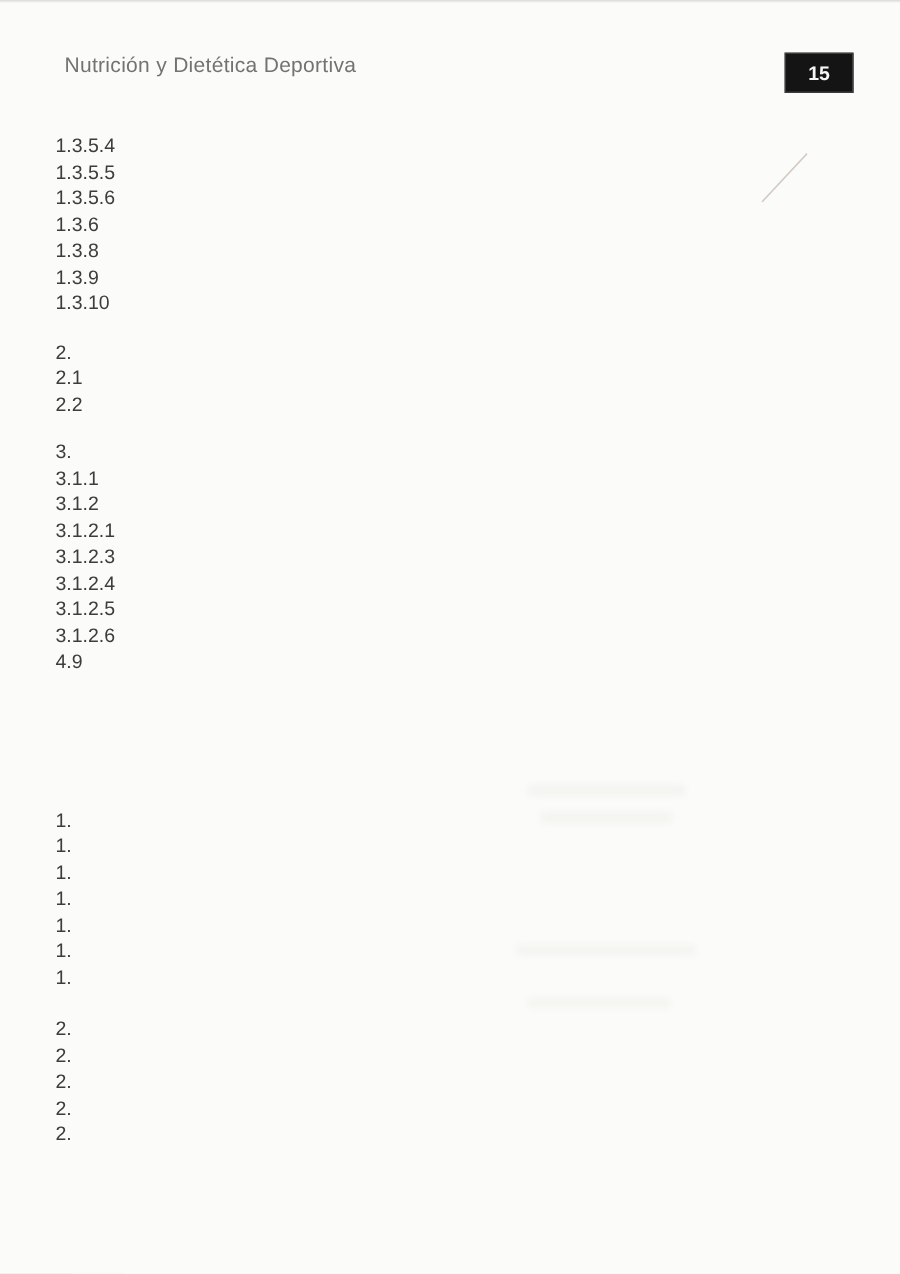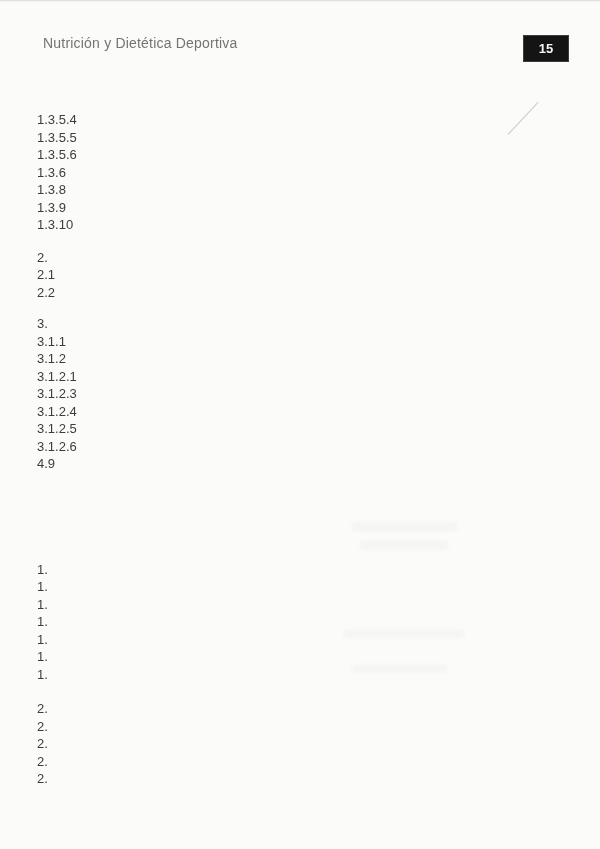--- a/index.html
+++ b/index.html
@@ -24,21 +24,21 @@
   .page-badge {
     position:absolute; left:507px; top:35px;
     width:46px; height:27px;
     background:#141414; color:#f5f5f5;
     display:flex; align-items:center; justify-content:center;
     font-size:13px; font-weight:bold;
     box-shadow:0 0 0 1px #3c3c3c inset;
     margin-left:16px;
   }
   .toc {
-    position:absolute; left:37px; top:88px; right:47px;margin-top:23px;
+    position:absolute; left:37px; top:88px; right:47px;
   }
   .row {
     display:flex; align-items:baseline;
     height:17.5px; line-height:17.5px;
     font-size:13px; white-space:nowrap;
   }
   .row .num  { flex:none; width:46px; color:#3d3d3d; }
   .row .title{ flex:1; color:#3b3b3b; overflow:hidden; }
   .row .page { flex:none; color:#474747; text-align:right; }
   .row.heading { height:18px; line-height:18px; }

